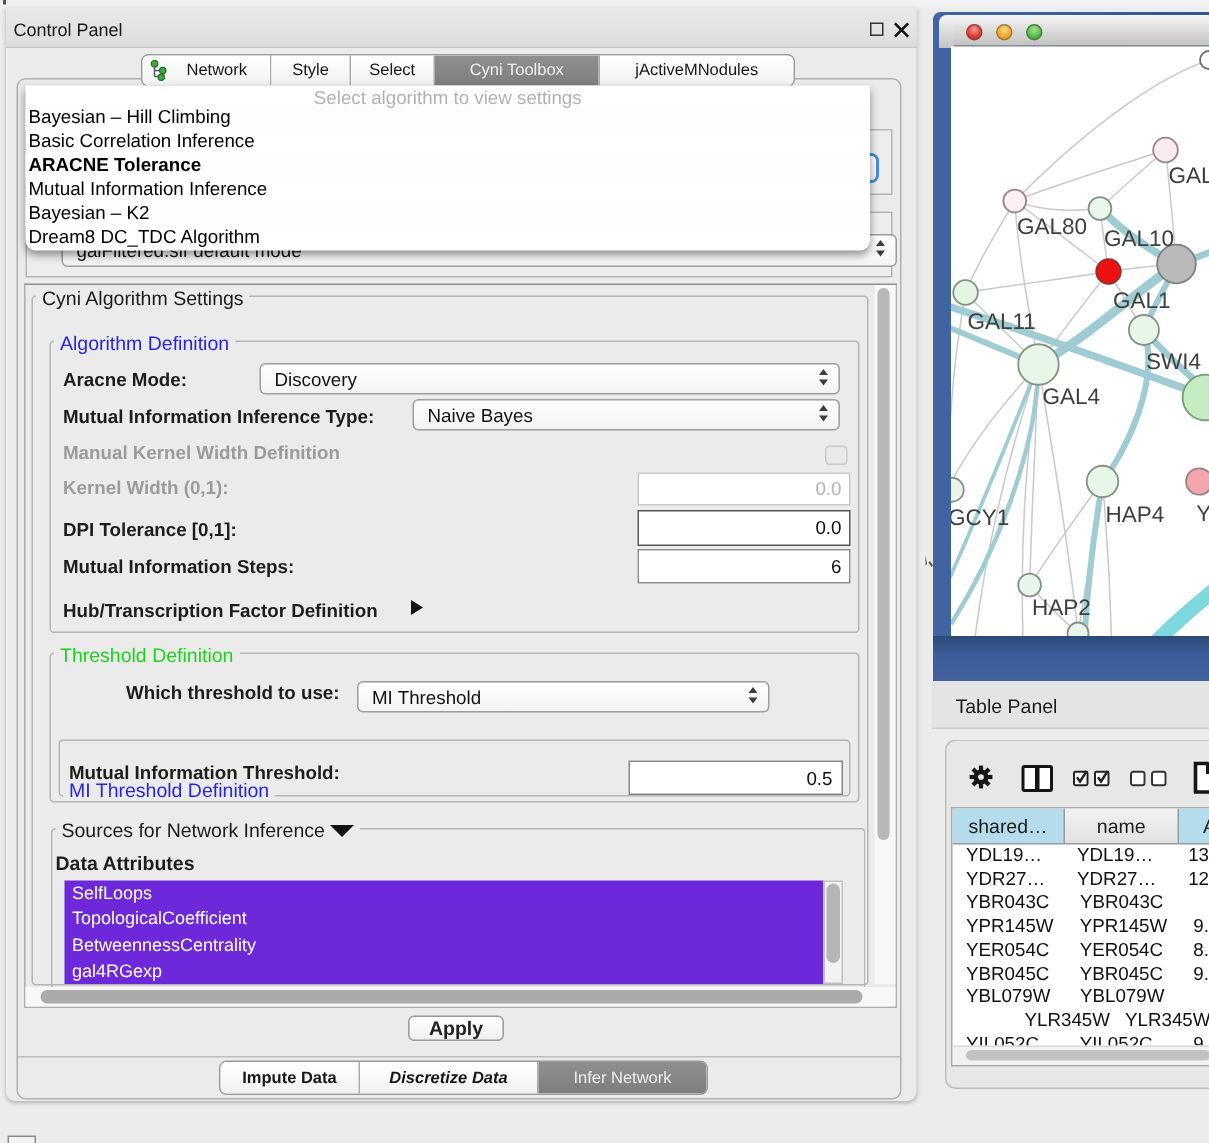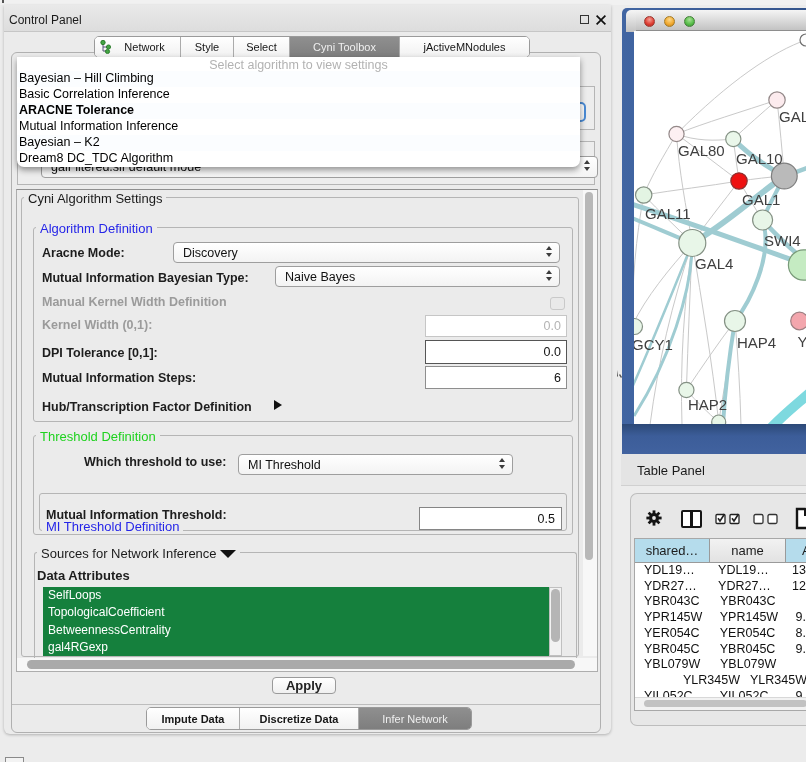--- a/index.html
+++ b/index.html
@@ -73,21 +73,21 @@
     <span class="lg" style="color:#2525e8;">Algorithm Definition</span>
   </div>
 <div class="lbl" style="left:42px;top:246px;">Aracne Mode:</div>
 <div class="combo" style="left:173px;top:242px;width:387px;height:21px;">
     <span class="ct">Discovery</span>
     <span class="arr" style="top:3px;">
       <span class="up"></span>
       <span class="dn"></span>
     </span>
   </div>
-<div class="lbl" style="left:42px;top:271px;">Mutual Information Bayesian Type:</div>
+<div class="lbl" style="left:42px;top:271px;">Mutual Information Inference Type:</div>
 <div class="combo" style="left:275px;top:266px;width:285px;height:21px;">
     <span class="ct">Naive Bayes</span>
     <span class="arr" style="top:3px;">
       <span class="up"></span>
       <span class="dn"></span>
     </span>
   </div>
 <div class="lbl" style="left:42px;top:295px;color:#9b9b9b;">Manual Kernel Width Definition</div>
 <div class="abs" style="left:550px;top:297px;width:15px;height:13px;background:#e9e9e9;border:1px solid #c9c9c9;border-radius:3px;"></div>
 <div class="lbl" style="left:42px;top:318px;color:#9b9b9b;">Kernel Width (0,1):</div>
@@ -114,39 +114,39 @@
 <div class="fs" style="left:39px;top:493px;width:528px;height:38px;">
     <span class="lg" style="color:#2525e8;margin-top:32px;">MI Threshold Definition</span>
   </div>
 <div class="lbl" style="left:46px;top:508px;">Mutual Information Threshold:</div>
 <div class="inp" style="left:419px;top:507px;width:143px;height:23px;border:1px solid #858585;color:#111;padding:4px 6px 0 0;">0.5</div>
 
 <div class="fs" style="left:34px;top:552px;width:543px;height:119px;border-bottom:none;">
     <span class="lg" style="color:#1b1b1b;">Sources for Network Inference <span style="display:inline-block;width:0;height:0;border-left:8px solid transparent;border-right:8px solid transparent;border-top:8px solid #111;vertical-align:0px;"></span></span>
   </div>
 <div class="lbl" style="left:37px;top:568px;font-size:13px;">Data Attributes</div>
-<div class="abs" style="left:43px;top:587px;width:506px;height:69px;background:#15803d;color:#fff;font-size:12px;line-height:17.3px;padding-left:5px;overflow:hidden;">SelfLoops<br>TopologicalCoefficient<br>BetweennessCentrality<br>gal4RGexp</div>
+<div class="abs" style="left:43px;top:587px;width:506px;height:69px;background:#6d28d9;color:#fff;font-size:12px;line-height:17.3px;padding-left:5px;overflow:hidden;">SelfLoops<br>TopologicalCoefficient<br>BetweennessCentrality<br>gal4RGexp</div>
 <div class="abs" style="left:549px;top:587px;width:13px;height:69px;background:#f2f2f2;border:1px solid #c0c0c0;"></div>
 <div class="abs" style="left:551px;top:589px;width:9px;height:53px;background:#b5b5b5;border-radius:5px;"></div>
 
 <div class="abs" style="left:16px;top:189px;width:582px;height:483px;border:1px solid #adadad;border-top:1px solid #8f8f8f;background:transparent;"></div>
 
 <div class="abs" style="left:583px;top:190px;width:14px;height:466px;background:#f7f7f7;"></div>
 <div class="abs" style="left:585px;top:192px;width:8px;height:368px;background:#b8b8b8;border-radius:4.5px;"></div>
 
 <div class="abs" style="left:17px;top:658px;width:580px;height:13px;background:#f7f7f7;"></div>
 <div class="abs" style="left:27px;top:660px;width:548px;height:9px;background:#aaaaaa;border-radius:5px;"></div>
 
 <div class="abs" style="left:272px;top:677px;width:64px;height:17px;background:linear-gradient(#ffffff,#f0f0f0);border:1px solid #9a9a9a;border-radius:4px;text-align:center;font-size:13px;font-weight:bold;color:#222;line-height:16px;">Apply</div>
 
 <div class="abs" style="left:12px;top:704px;width:588px;height:1px;background:#bdbdbd;"></div>
 
 <div class="seg" style="left:146px;top:707px;height:23px;">
   <div class="s" style="width:93px;font-weight:bold;">Impute Data</div>
-  <div class="s" style="width:119px;font-weight:bold;">Discretize Data</div>
+  <div class="s" style="width:119px;font-weight:bold;font-style:italic;">Discretize Data</div>
   <div class="s sel" style="width:112px;">Infer Network</div>
 </div>
 
 <div class="abs" style="left:17px;top:57px;width:563px;height:110px;background:#fff;box-shadow:0 3px 6px rgba(0,0,0,0.42);border-radius:0 0 7px 7px;font-size:12.5px;color:#000;">
   <div class="abs" style="left:0;top:14px;width:100%;height:16px;background:#fbfdff;"></div>
   <div class="abs" style="left:0;top:46px;width:100%;height:16px;background:#fbfdff;"></div>
   <div class="abs" style="left:0;top:78px;width:100%;height:16px;background:#fbfdff;"></div>
   <div class="abs" style="left:0;top:1px;width:100%;text-align:center;color:#b2b2b2;">Select algorithm to view settings</div>
   <div class="abs" style="left:2px;top:14px;">Bayesian – Hill Climbing</div>
   <div class="abs" style="left:2px;top:30px;">Basic Correlation Inference</div>

